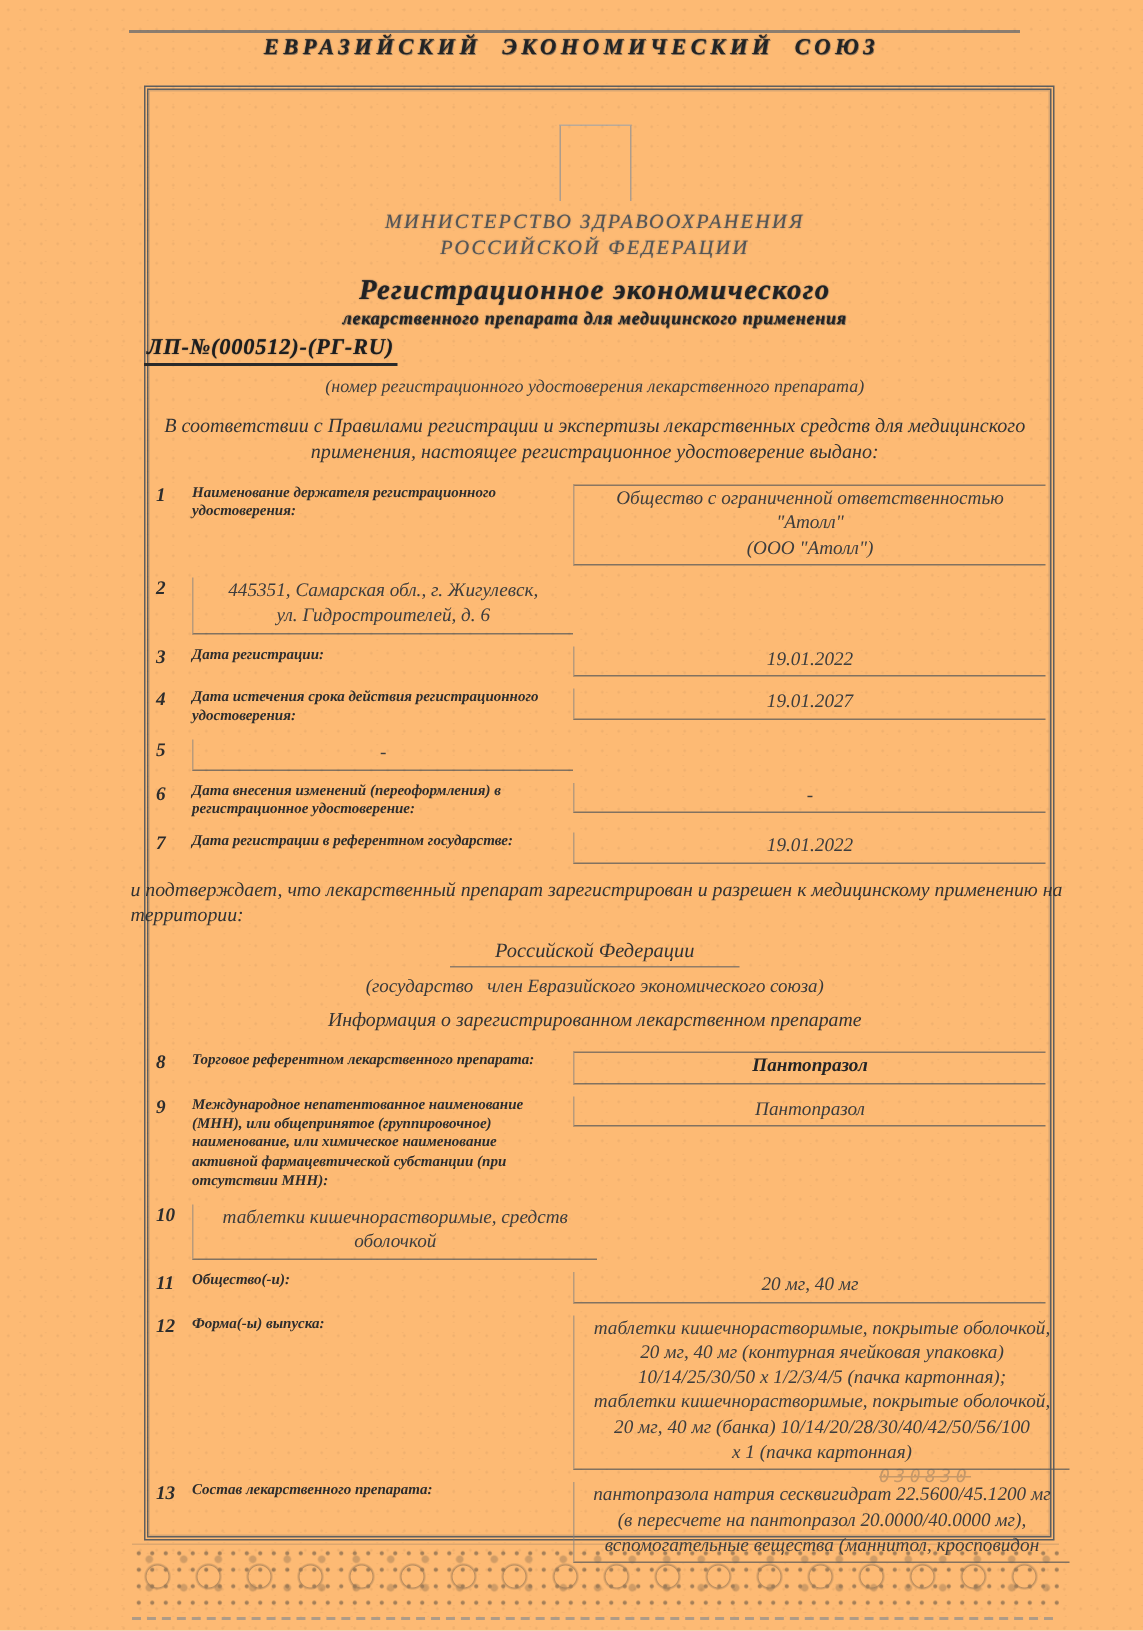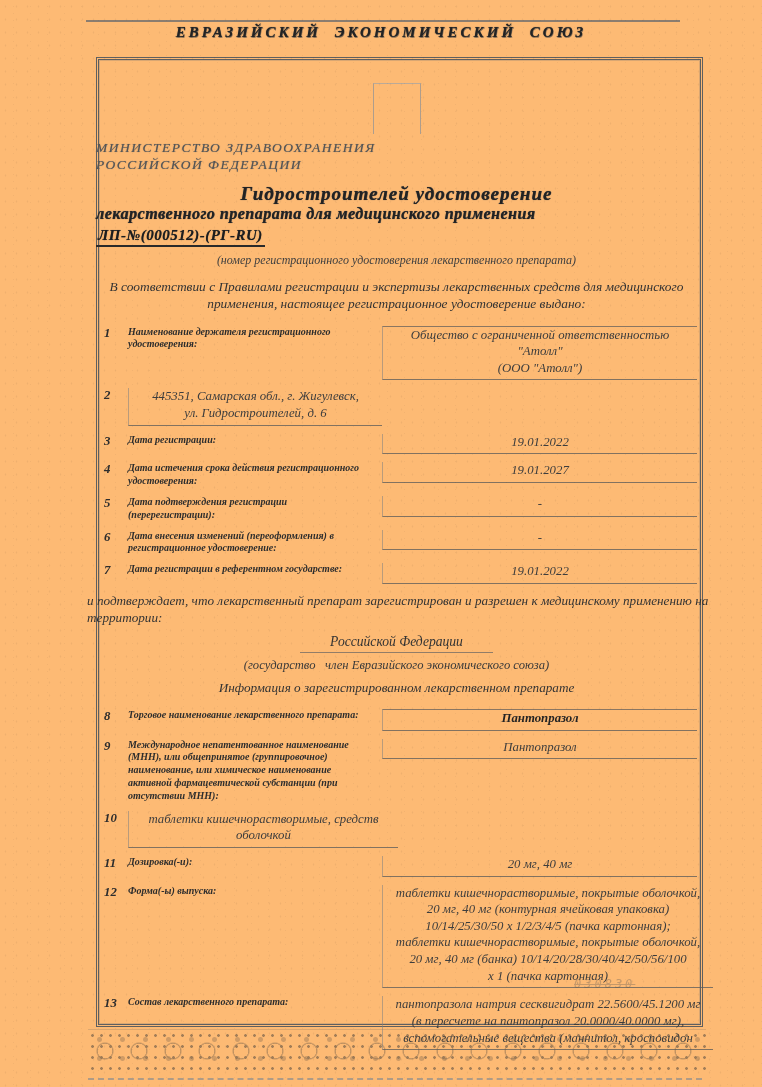--- a/index.html
+++ b/index.html
@@ -25,26 +25,26 @@
     text-shadow:0 0 1px #4a4a4a, .5px .5px 0 rgba(70,70,70,.55);
   }
   .frame{position:absolute;left:96px;top:57px;width:601px;height:964px;border:3px double #5f5f5f;z-index:1;box-shadow:0 0 0 1px rgba(110,110,110,.25) inset;}
   .content{position:absolute;left:96px;top:57px;width:601px;z-index:3;}
 
   .emblem{
     width:46px;height:50px;margin:26px auto 6px auto;opacity:.75;
     border-left:1px solid #949494;border-top:1px solid #a5a5a5;border-right:1px solid #949494;
   }
   .ministry{
-    text-align:left;font-size:13.5px;line-height:1.25;color:#555;
+    text-align:center;font-size:13.5px;line-height:1.25;color:#555;
     letter-spacing:1.5px;text-shadow:0 0 1px rgba(100,100,100,.8);
   }
   .doc-title1{margin-top:9px;text-align:center;font-size:19px;font-weight:bold;color:#222;
     letter-spacing:1px;text-shadow:0 0 1px #555,.4px .4px .5px rgba(60,60,60,.7);}
-  .doc-title2{text-align:left;font-size:16px;font-weight:bold;color:#222;
+  .doc-title2{text-align:center;font-size:12px;font-weight:bold;color:#222;
     letter-spacing:.5px;text-shadow:0 0 1px #555,.4px .4px .5px rgba(60,60,60,.7);}
   .cert-number{margin-top:3px;}
   .cert-number span{display:inline-block;font-size:15px;font-weight:bold;color:#1d1d1d;
     border-bottom:2px solid #2a2a2a;padding:0 2px 1px 2px;letter-spacing:.5px;
     text-shadow:0 0 .8px #444;}
   .number-caption{margin-top:6px;text-align:center;font-size:12px;color:#3f3f3f;}
   .intro{margin:10px auto 0 auto;width:590px;text-align:center;font-size:13.4px;line-height:1.3;color:#333;}
 
   .fields{margin-top:13px;padding-left:8px;}
   .row{display:grid;grid-template-columns:24px 254px 1fr;margin-bottom:8px;align-items:start;}
@@ -59,21 +59,21 @@
   .value.bold{font-weight:bold;color:#242424;}
   .value.wide{margin-right:-16px;}
 
   .confirmation{margin:2px 0 0 -9px;width:622px;font-size:13.2px;line-height:1.3;color:#333;text-align:left;}
   .territory{margin-top:8px;text-align:center;font-size:13.6px;color:#333;}
   .territory span{display:inline-block;border-bottom:1px solid rgba(100,100,100,.7);padding:0 30px 2px 30px;}
   .territory-caption{margin-top:5px;text-align:center;font-size:12.6px;color:#3a3a3a;}
   .info-heading{margin-top:7px;text-align:center;font-size:13.2px;color:#333;}
 
   .serial{
-    position:absolute;left:574px;top:977px;z-index:4;font-size:12px;letter-spacing:3px;
+    position:absolute;left:586px;top:977px;z-index:4;font-size:12px;letter-spacing:3px;
     color:#555;opacity:.33;text-decoration:line-through;font-family:"DejaVu Sans Mono",monospace;
   }
   .guilloche{
     position:absolute;left:88px;right:56px;top:1029px;height:45px;z-index:1;opacity:.5;
     background-image:
       radial-gradient(circle, rgba(55,55,55,.9) 1px, transparent 1.7px),
       radial-gradient(circle, transparent 7px, rgba(55,55,55,.65) 7.6px, transparent 9.2px),
       radial-gradient(circle, rgba(55,55,55,.45) 2px, transparent 3px);
     background-size:9px 11px,34px 42px,23px 19px;
     border-top:1px solid rgba(90,90,90,.4);
@@ -95,21 +95,21 @@
 
   <div class="content">
 
     <div class="emblem"></div>
 
     <div class="ministry">
       <div>МИНИСТЕРСТВО ЗДРАВООХРАНЕНИЯ</div>
       <div>РОССИЙСКОЙ ФЕДЕРАЦИИ</div>
     </div>
 
-    <div class="doc-title1">Гидростроителей удостоверение</div>
+    <div class="doc-title1">Регистрационное экономического</div>
     <div class="doc-title2">лекарственного препарата для медицинского применения</div>
 
     <div class="cert-number">
       <span>ЛП-№(000512)-(РГ-RU)</span>
     </div>
     <div class="number-caption">(номер регистрационного удостоверения лекарственного препарата)</div>
 
     <div class="intro">В соответствии с Правилами регистрации и экспертизы лекарственных средств для медицинского применения, настоящее регистрационное удостоверение выдано:</div>
 
     <div class="fields">
@@ -129,21 +129,20 @@
         <div class="label">Дата регистрации:</div>
         <div class="value">19.01.2022</div>
       </div>
       <div class="row">
         <div class="num">4</div>
         <div class="label">Дата истечения срока действия регистрационного удостоверения:</div>
         <div class="value">19.01.2027</div>
       </div>
       <div class="row">
         <div class="num">5</div>
-        <div class="label">Дата подтверждения регистрации (перерегистрации):</div>
         <div class="value">-</div>
       </div>
       <div class="row">
         <div class="num">6</div>
         <div class="label">Дата внесения изменений (переоформления) в регистрационное удостоверение:</div>
         <div class="value">-</div>
       </div>
       <div class="row">
         <div class="num">7</div>
         <div class="label">Дата регистрации в референтном государстве:</div>
@@ -154,35 +153,35 @@
     <div class="confirmation">и подтверждает, что лекарственный препарат зарегистрирован и разрешен к медицинскому применению на территории:</div>
     <div class="territory">
       <span>Российской Федерации</span>
     </div>
     <div class="territory-caption">(государство&nbsp;&nbsp;&nbsp;член Евразийского экономического союза)</div>
     <div class="info-heading">Информация о зарегистрированном лекарственном препарате</div>
 
     <div class="fields">
       <div class="row first">
         <div class="num">8</div>
-        <div class="label">Торговое наименование лекарственного препарата:</div>
+        <div class="label">Торговое референтном лекарственного препарата:</div>
         <div class="value bold">Пантопразол</div>
       </div>
       <div class="row">
         <div class="num">9</div>
         <div class="label">Международное непатентованное наименование (МНН), или общепринятое (группировочное) наименование, или химическое наименование активной фармацевтической субстанции (при отсутствии МНН):</div>
         <div class="value">Пантопразол</div>
       </div>
       <div class="row">
         <div class="num">10</div>
         <div class="value wide">таблетки кишечнорастворимые, средств оболочкой</div>
       </div>
       <div class="row">
         <div class="num">11</div>
-        <div class="label">Дозировка(-и):</div>
+        <div class="label">Общество(-и):</div>
         <div class="value">20 мг, 40 мг</div>
       </div>
       <div class="row">
         <div class="num">12</div>
         <div class="label">Форма(-ы) выпуска:</div>
         <div class="value wide">таблетки кишечнорастворимые, покрытые оболочкой,
 20 мг, 40 мг (контурная ячейковая упаковка)
 10/14/25/30/50 х 1/2/3/4/5 (пачка картонная);
 таблетки кишечнорастворимые, покрытые оболочкой,
 20 мг, 40 мг (банка) 10/14/20/28/30/40/42/50/56/100

